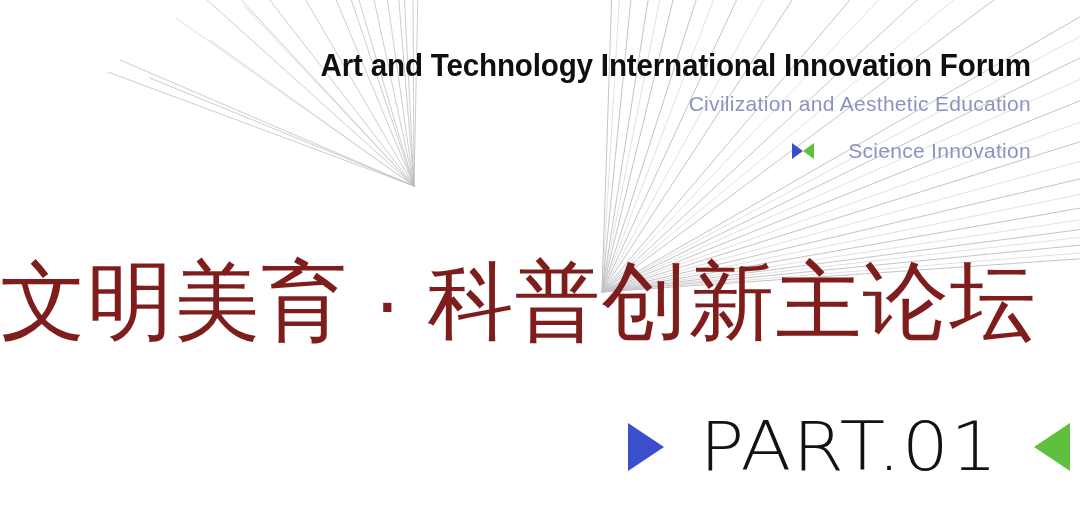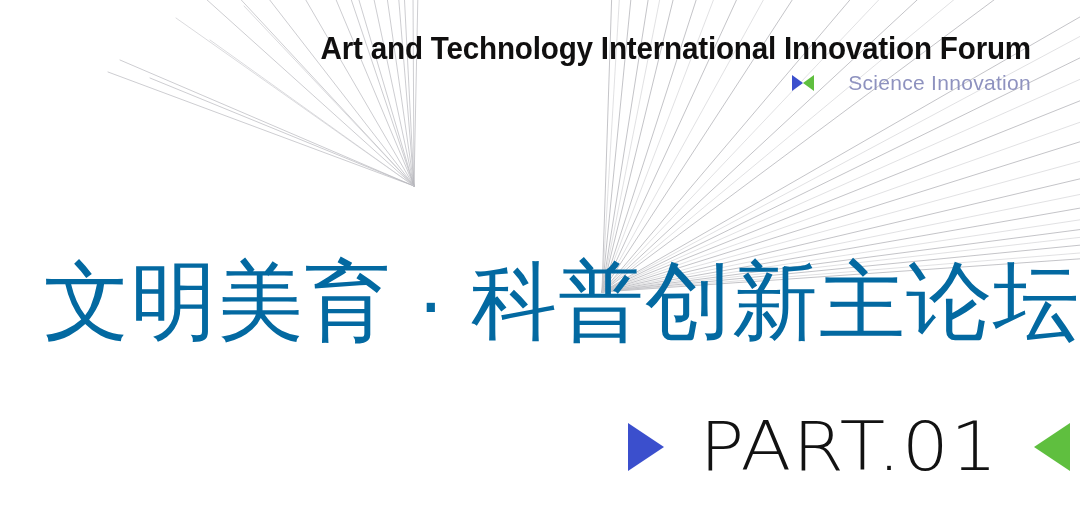--- a/index.html
+++ b/index.html
@@ -22,21 +22,21 @@
     left: 0; top: 0;
     width: 1080px;
     height: 520px;
     pointer-events: none;
   }
 
   
   #title-block {
     position: absolute;
     left: 0;
-    top: 32px;
+    top: 49px;
     width: 1031px;
     text-align: right;
   }
   #main-title {
     font-family: "Liberation Sans Narrow", "Liberation Sans", sans-serif;
     font-weight: bold;
     font-size: 31px;
     letter-spacing: -0.2px;
     color: #100f0f;
     line-height: 1.12;
@@ -52,21 +52,21 @@
     color: #8e92bf;
     line-height: 1.38;
     white-space: nowrap;
   }
   #subtitle-1 { margin-top: 6px; }
   #subtitle-2 {
     display: flex;
     align-items: center;
     justify-content: flex-end;
     gap: 8px;
-    margin-top: 2px;
+    margin-top: 18px;
   }
   .sub-arrows {
     display: inline-flex;
     align-items: center;
     margin-right: 26px;
     line-height: 0;
   }
   .tri-r-sm {
     width: 0; height: 0;
     border-top: 8px solid transparent;
@@ -79,27 +79,27 @@
     border-bottom: 8px solid transparent;
     border-right: 11px solid #5fbf3f;
   }
 
   
   #cn-headline {
     position: absolute;
     left: 0;
     top: 258px;
     width: 1080px;
-    text-align: right;
+    text-align: left;
     font-family: "Liberation Sans", "DejaVu Sans", sans-serif;
     font-weight: 400;
     font-size: 86px;
     line-height: 1;
     letter-spacing: 1px;
-    color: #0369a1;
+    color: #7f1d1d;
     white-space: nowrap;
   }
 
   
   #part-row {
     position: absolute;
     right: 10px;
     top: 412px;
     display: flex;
     align-items: center;
@@ -201,20 +201,21 @@
       <line x1="602" y1="292" x2="1092" y2="192"></line>
       <line x1="602" y1="292" x2="1092" y2="218"></line>
       <line x1="602" y1="292" x2="1092" y2="236"></line>
       <line x1="602" y1="292" x2="1092" y2="252"></line>
     </g>
   </svg>
 
   <div id="title-block">
     <div id="main-title">Art and Technology International Innovation Forum</div>
 
+    <div class="sub-line" id="subtitle-1">Civilization and Aesthetic Education</div>
 
     <div class="sub-line" id="subtitle-2">
       <span class="sub-arrows">
         <span class="tri-r-sm"></span>
         <span class="tri-l-sm"></span>
       </span>
       <span>Science Innovation</span>
     </div>
   </div>
 

